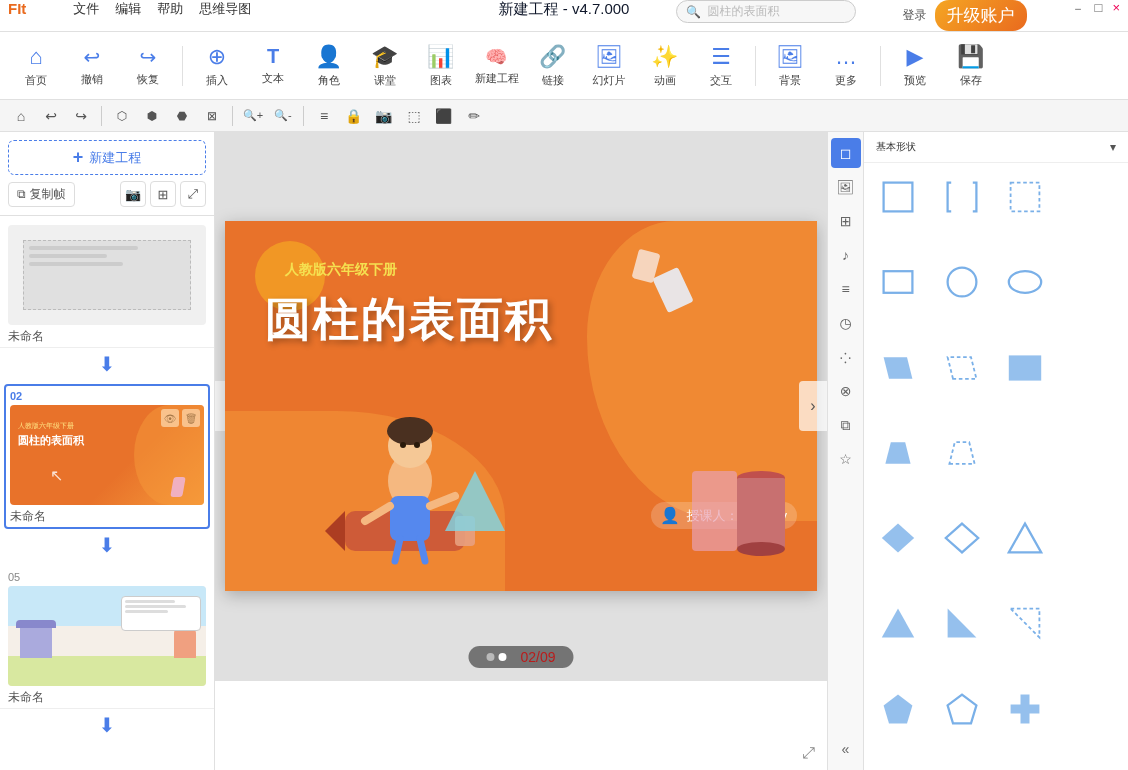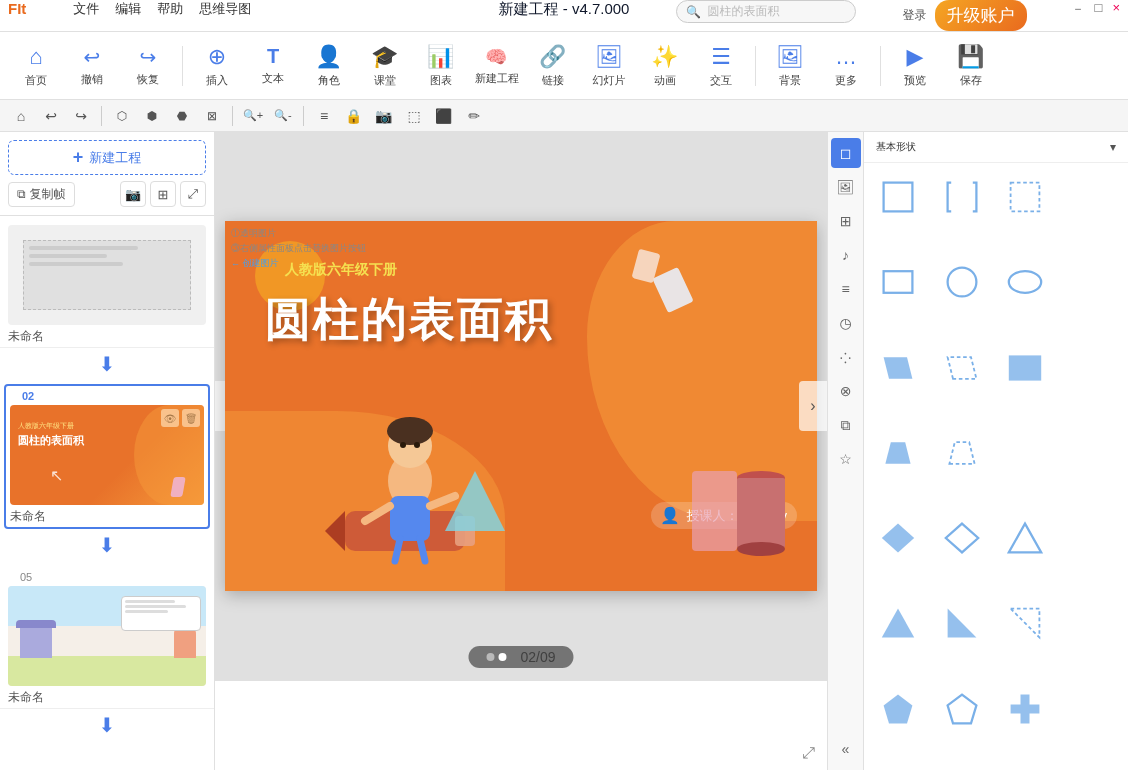--- a/index.html
+++ b/index.html
@@ -205,21 +205,20 @@
       padding: 6px 8px;
       border-bottom: 1px solid #eee;
       cursor: pointer;
       position: relative;
     }
     .slide-item.active { border: 2px solid #4a7de8; border-radius: 4px; }
     .slide-num {
       font-size: 11px;
       color: #888;
       margin-bottom: 3px;
-      margin-left: 12px;
     }
     .slide-thumb {
       width: 100%;
       height: 100px;
       border-radius: 4px;
       overflow: hidden;
       position: relative;
     }
     .slide-label {
       font-size: 12px;
@@ -366,21 +365,21 @@
       color: #555;
     }
 
     
     .page-indicator {
       position: absolute;
       bottom: 12px;
       left: 50%;
       transform: translateX(-50%);
       background: rgba(80,80,80,0.75);
-      color: #404040;
+      color: #b91c1c;
       border-radius: 14px;
       padding: 3px 18px;
       font-size: 14px;
       display: flex;
       align-items: center;
       gap: 14px;
       margin-top: 16px;
     }
     .page-indicator-dots {
       display: flex;
@@ -785,25 +784,20 @@
 
         <div style="position:absolute;top:0;left:0;right:0;bottom:0;background:#e8722a;"></div>
         <div style="position:absolute;top:0;right:0;width:230px;height:300px;background:#f5993a;border-radius:50% 0 0 80%;opacity:0.6;"></div>
         <div style="position:absolute;bottom:0;left:0;width:280px;height:180px;background:#f5993a;border-radius:0 60% 0 0;opacity:0.5;"></div>
 
         <div class="deco-circle"></div>
 
         <div style="position:absolute;top:50px;right:130px;width:28px;height:38px;background:#e8eef8;border-radius:3px;transform:rotate(-25deg);opacity:0.9;"></div>
         <div style="position:absolute;top:30px;right:160px;width:22px;height:30px;background:#f8e8e0;border-radius:3px;transform:rotate(15deg);opacity:0.8;"></div>
 
-        <div class="canvas-annotation">
-          <div class="canvas-annotation-line">①透明图片</div>
-          <div class="canvas-annotation-line">③右侧属性面板点击替换图片按钮</div>
-          <div class="canvas-annotation-line" style="color:#4a9ee8;">← 创建图片</div>
-        </div>
 
         <div class="canvas-title-sub">人教版六年级下册</div>
 
         <div class="canvas-title-main">圆柱的表面积</div>
 
         <div class="canvas-author">
           <span style="font-size:16px;">👤</span>
           <span>授课人：Focusky</span>
         </div>
 

